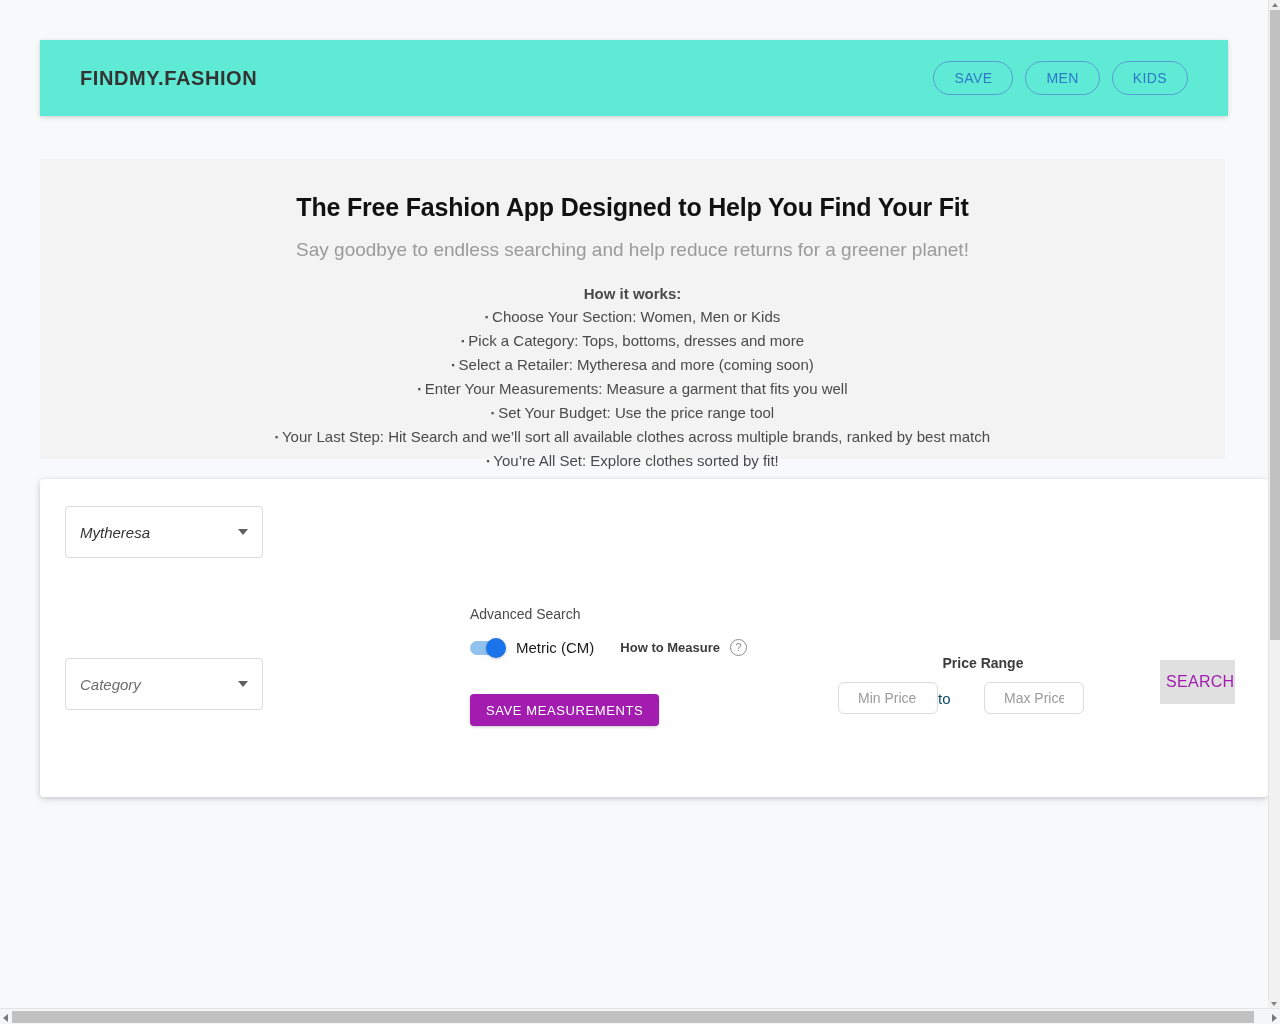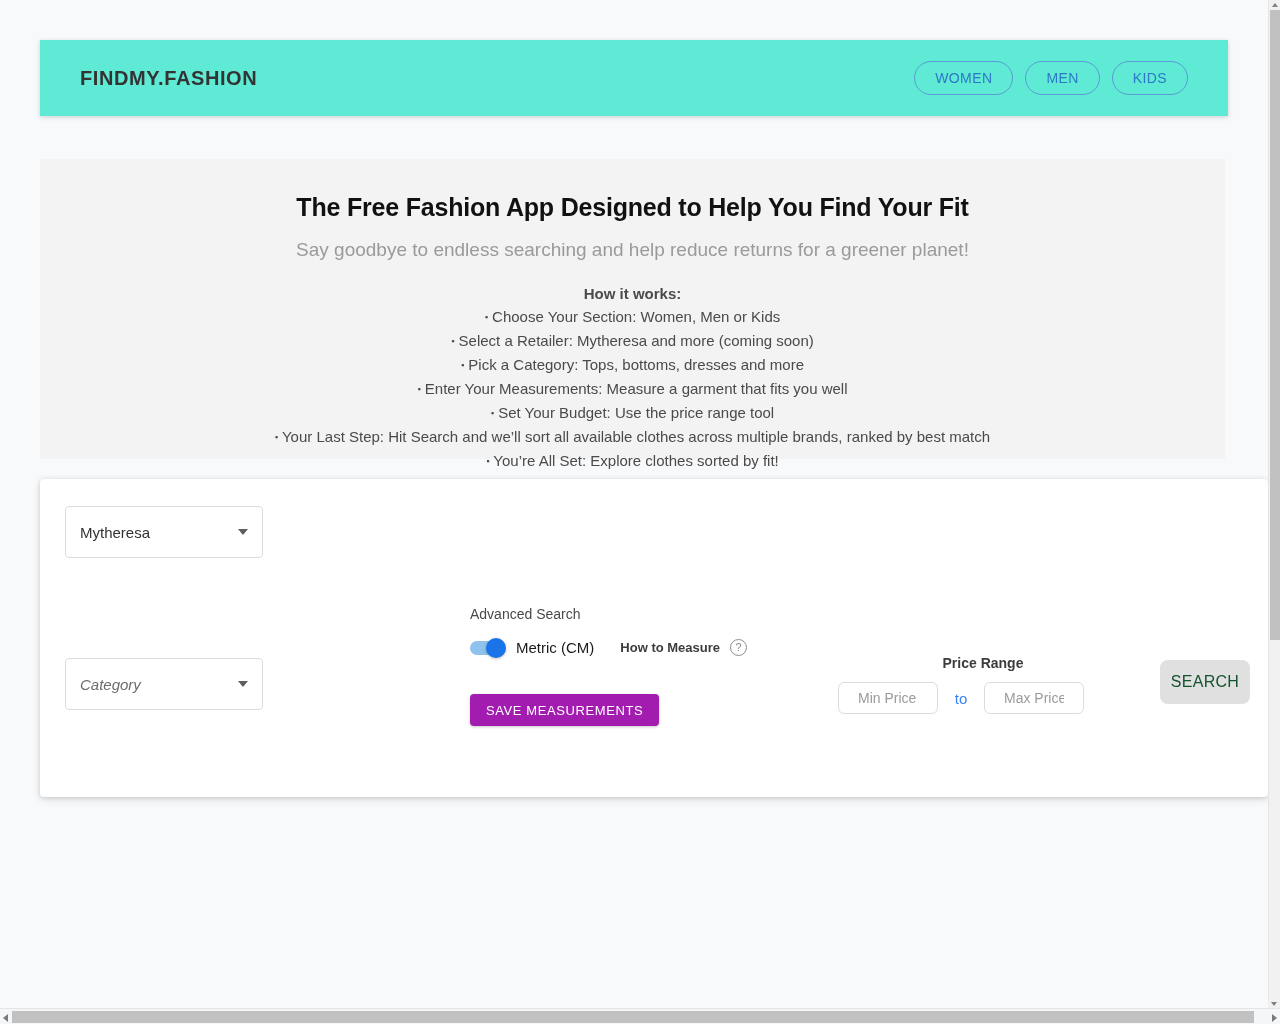--- a/index.html
+++ b/index.html
@@ -147,21 +147,21 @@
   .sel .sel-text.placeholder {
     font-style: italic;
     color: #6d6d6d;
   }
   .caret {
     width: 0; height: 0;
     border-left: 5px solid transparent;
     border-right: 5px solid transparent;
     border-top: 6px solid #5f5f5f;
   }
-  #retailer-select { left: 25px; top: 27px; }
+  #retailer-select { left: 25px; top: 27px; font-style: italic; }
   #category-select { left: 25px; top: 179px; gap: 12px; }
 
   
   .adv-label {
     position: absolute;
     left: 430px;
     top: 127px;
     font-size: 14px;
     color: #4a4a4a;
   }
@@ -259,35 +259,35 @@
     background: #ffffff;
     font-size: 14px;
     color: #333333;
     padding: 0 19px;
     outline: none;
     font-family: "Liberation Sans", sans-serif;
   }
   .price-input::placeholder { color: #9b9b9b; }
   .to-label {
     width: 46px;
-    text-align: center;
+    text-align: left;
     font-size: 15px;
-    color: #3b82f6;
+    color: #0c4a6e;
   }
 
   .search-btn {
     position: absolute;
     left: 1120px;
     top: 181px;
-    width: 90px;
+    width: 75px;
     height: 44px;
     background: #e0e0e0;
-    color: #14532d;
+    color: #a21caf;
     border: none;
-    border-radius: 8px;
+    border-radius: 0;
     font-size: 16px;
     letter-spacing: 0.3px;
     cursor: default;
     font-family: "Liberation Sans", sans-serif;
   }
 
   
   .vscroll {
     position: absolute;
     right: 0;
@@ -360,43 +360,43 @@
 </style>
 </head>
 <body>
 
 <div id="page">
   <div class="viewport">
 
     <div class="header-card">
       <div class="logo">FINDMY.FASHION</div>
       <div class="nav-pills">
-        <button class="pill">WOMEN</button>
+        <button class="pill">SAVE</button>
         <button class="pill">MEN</button>
         <button class="pill">KIDS</button>
       </div>
     </div>
 
     <div class="hero">
       <h1>The Free Fashion App Designed to Help You Find Your Fit</h1>
       <div class="sub">Say goodbye to endless searching and help reduce returns for a greener planet!</div>
 
       <div class="hiw-title">How it works:</div>
 
       <div class="hiw-item">
         <span class="bullet-sq">▪</span>
         <span>Choose Your Section: Women, Men or Kids</span>
       </div>
       <div class="hiw-item">
         <span class="bullet-sq">▪</span>
+        <span>Pick a Category: Tops, bottoms, dresses and more</span>
+      </div>
+      <div class="hiw-item">
+        <span class="bullet-sq">▪</span>
         <span>Select a Retailer: Mytheresa and more (coming soon)</span>
-      </div>
-      <div class="hiw-item">
-        <span class="bullet-sq">▪</span>
-        <span>Pick a Category: Tops, bottoms, dresses and more</span>
       </div>
       <div class="hiw-item">
         <span class="bullet-sq">▪</span>
         <span>Enter Your Measurements: Measure a garment that fits you well</span>
       </div>
       <div class="hiw-item">
         <span class="bullet-sq">▪</span>
         <span>Set Your Budget: Use the price range tool</span>
       </div>
       <div class="hiw-item">

